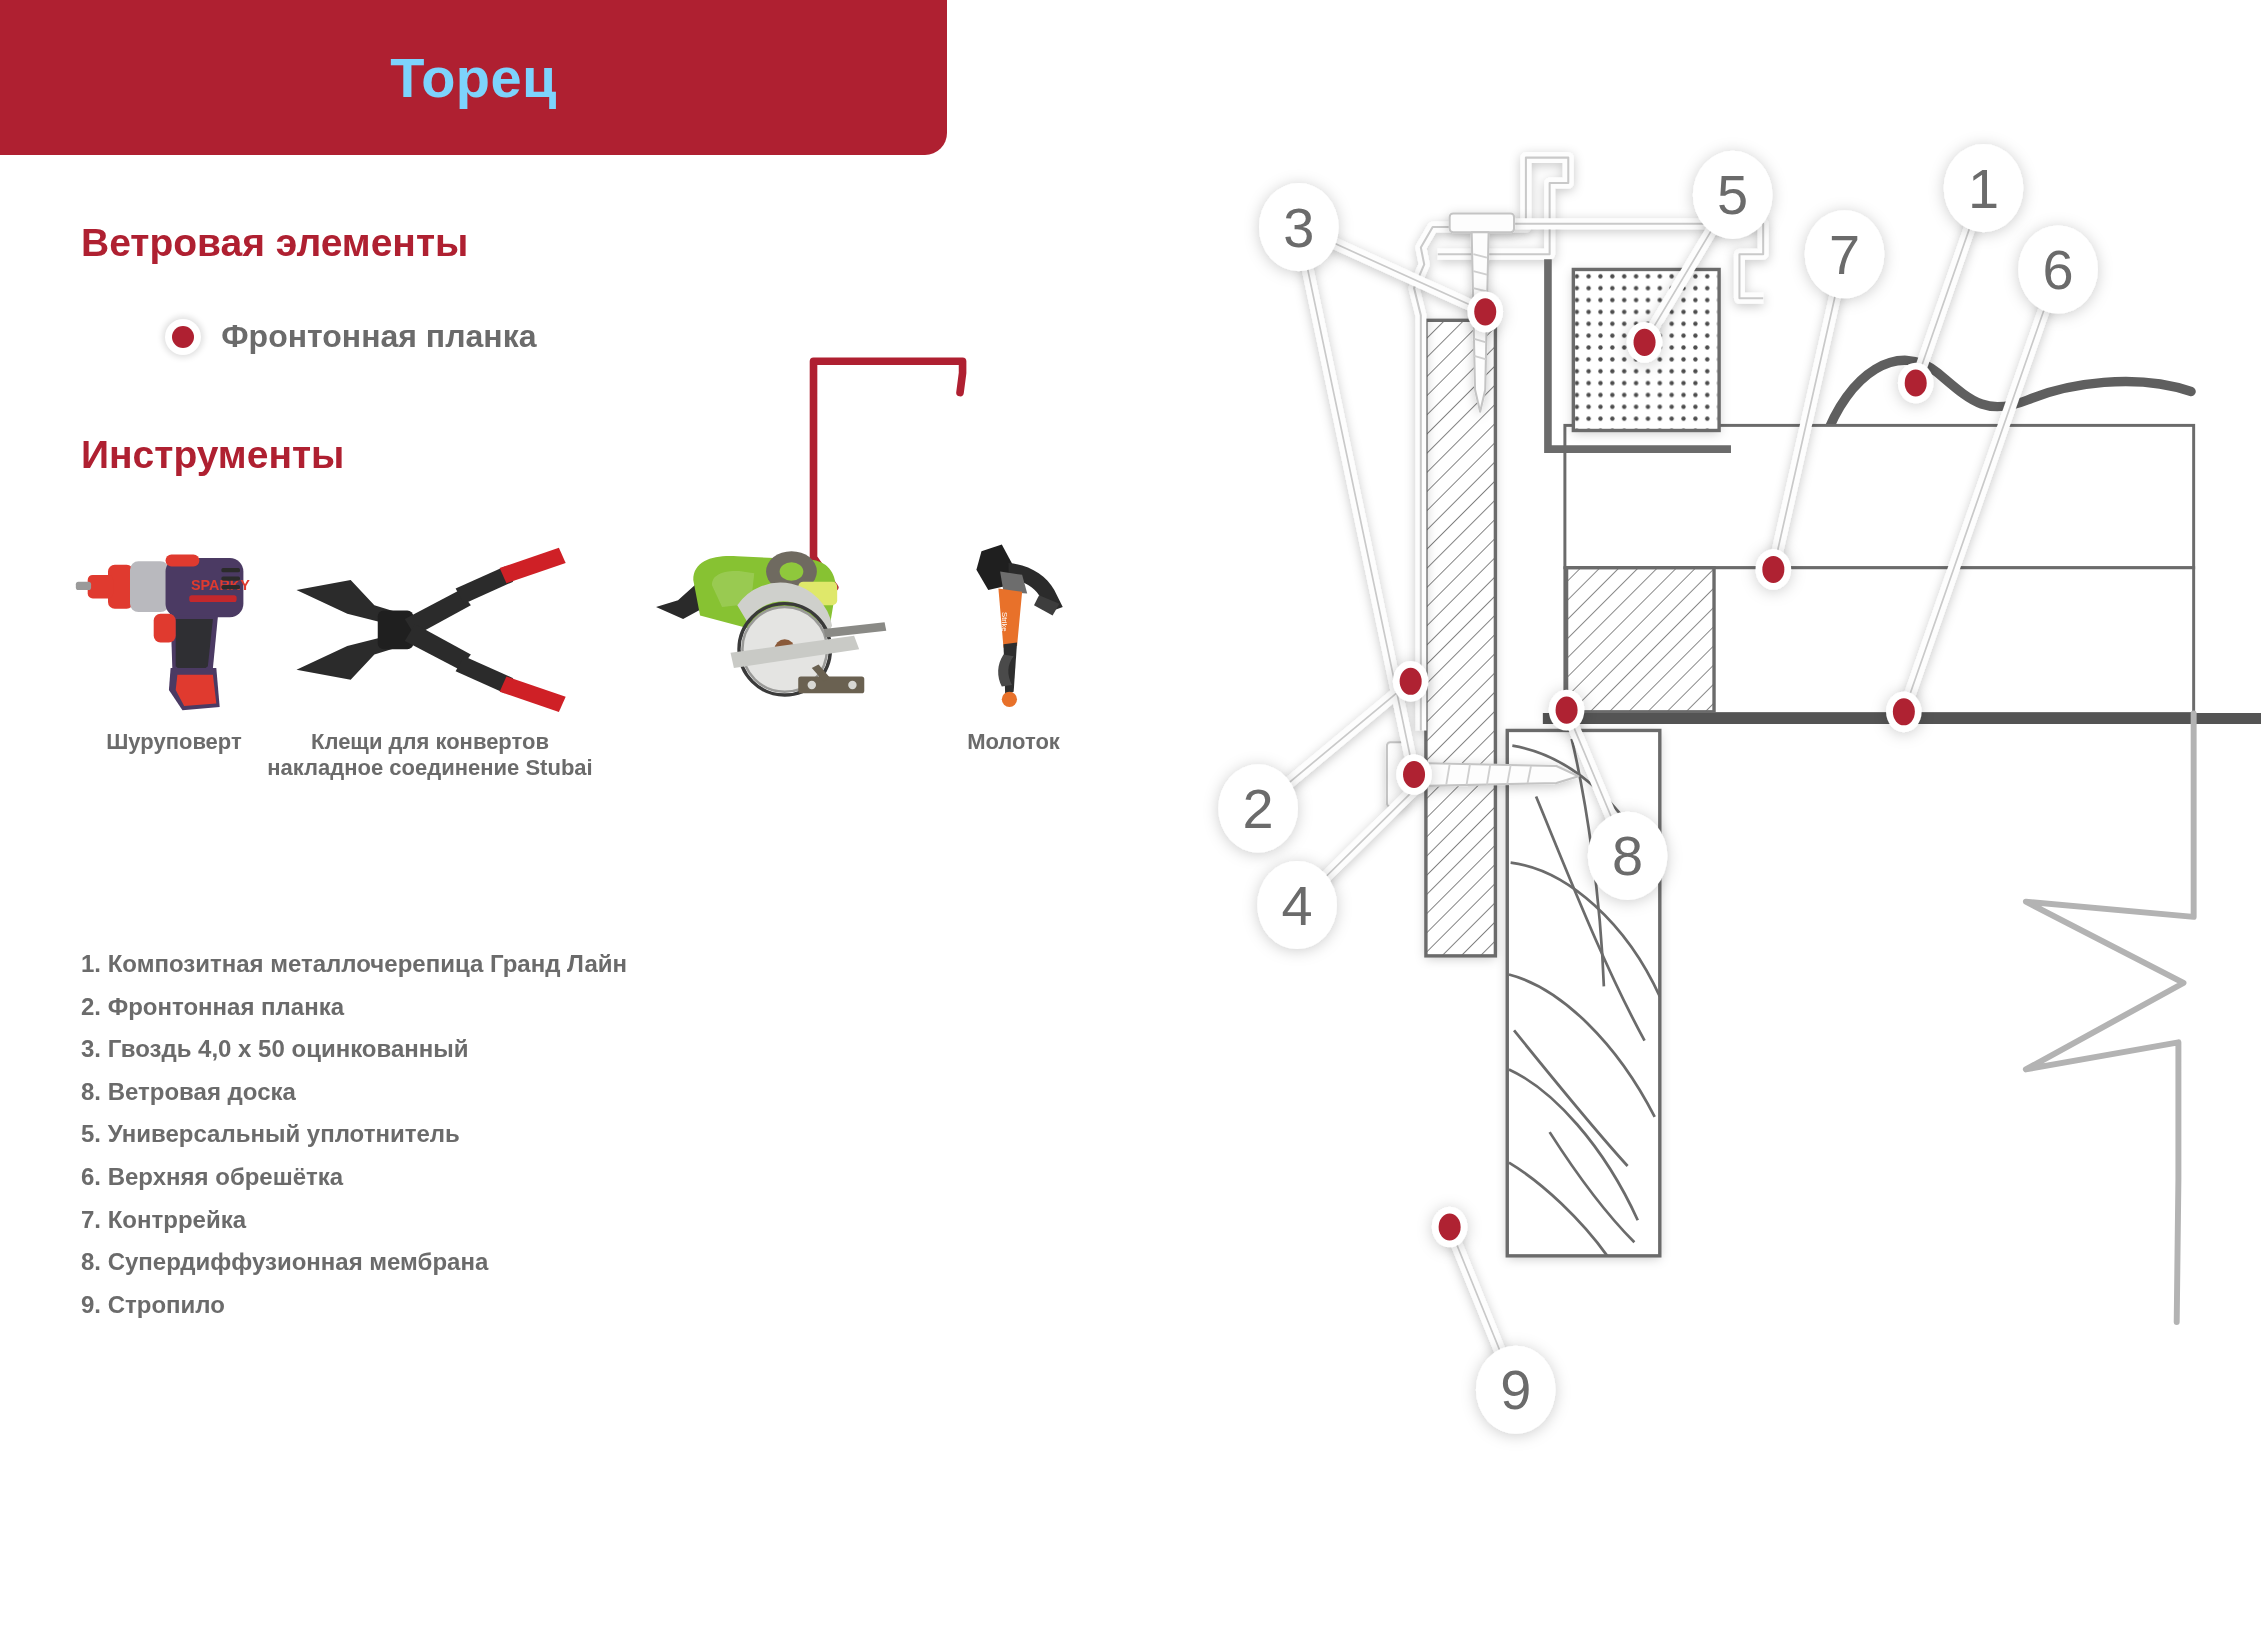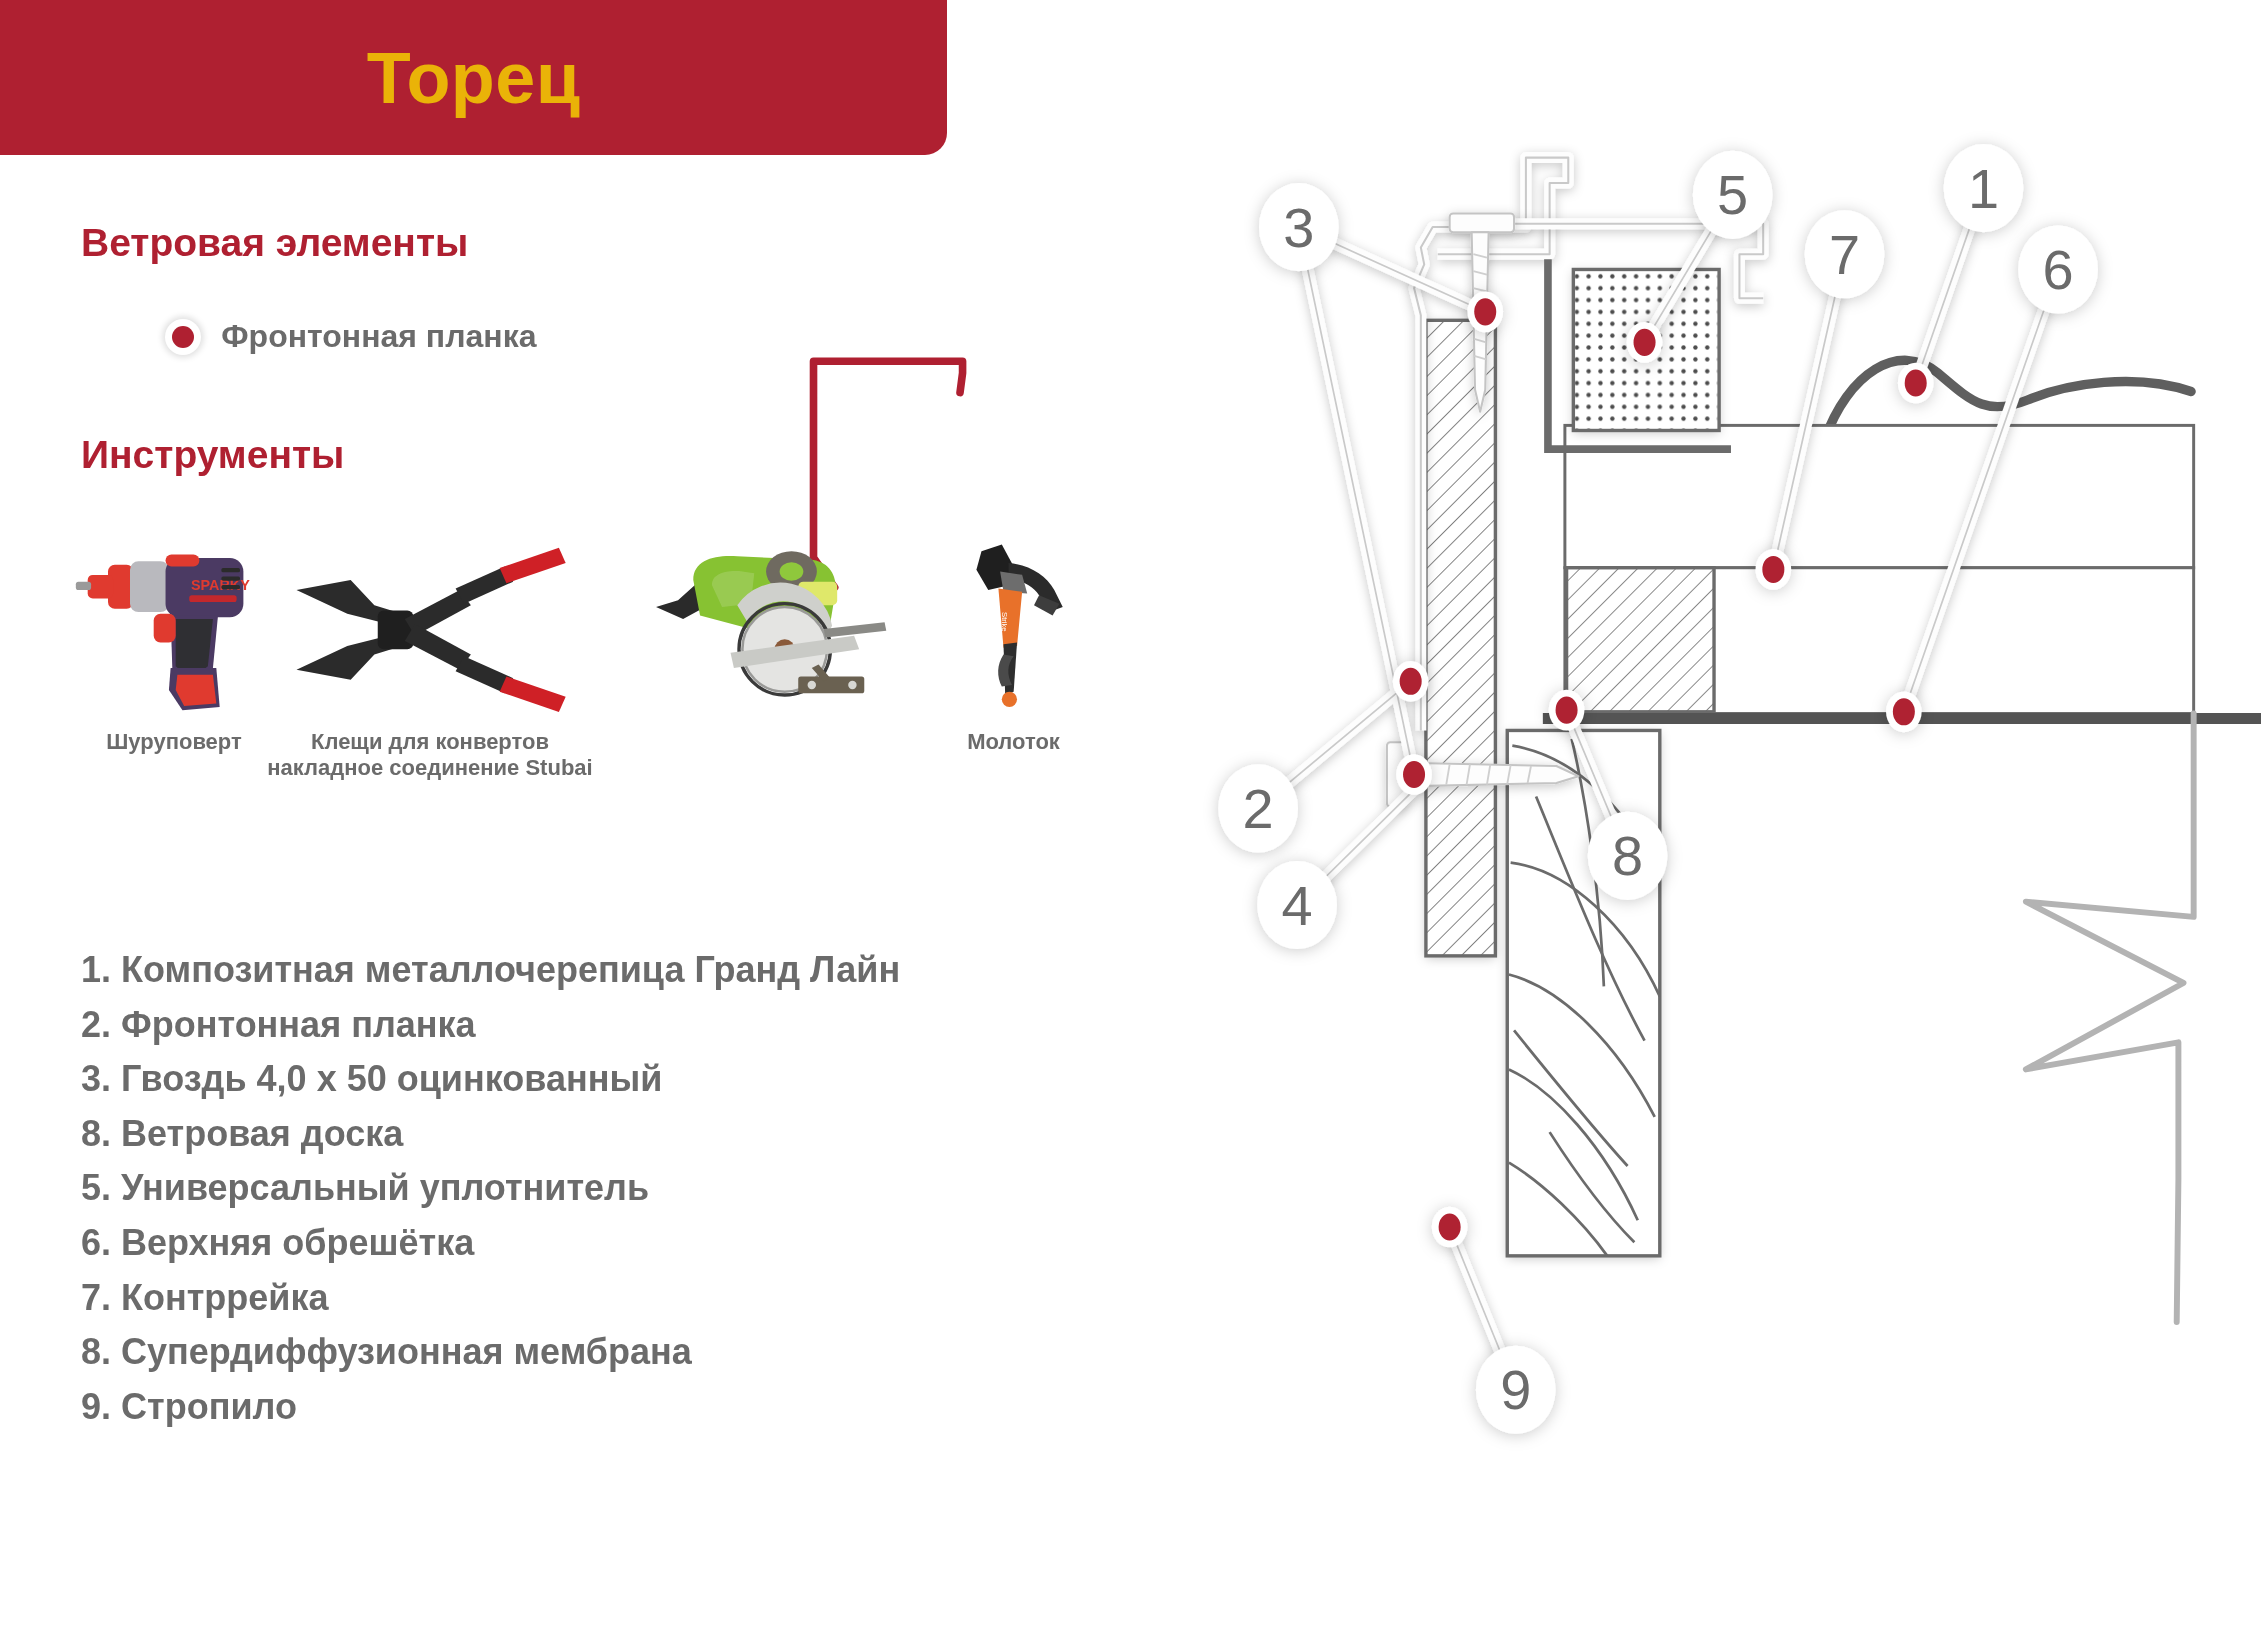--- a/index.html
+++ b/index.html
@@ -12,21 +12,21 @@
   .page{position:absolute;inset:0;background:#fff;}
 
   
   .banner{
     position:absolute;left:0;top:0;width:947px;height:155px;
     background:var(--red,#AF2031);
     border-bottom-right-radius:22px;
     display:flex;align-items:center;justify-content:center;
   }
   .banner-title{
-    color:#eab308;font-size:72px;font-weight:bold;letter-spacing:0.4px;
+    color:#7dd3fc;font-size:56px;font-weight:bold;letter-spacing:0.4px;
     line-height:1;margin:15px;padding:0 17px;white-space:nowrap;
   }
 
   
   .left{position:absolute;left:0;top:155px;width:1178px;height:1472px;}
 
   .sec-title{
     position:absolute;color:#AF2031;font-weight:bold;font-size:39px;
     white-space:nowrap;line-height:1;
   }
@@ -52,21 +52,21 @@
   .tool{position:absolute;top:0;height:182px;}
   .tool svg{display:block;}
   .tool-cap{
     position:absolute;text-align:center;font-size:22px;font-weight:bold;
     color:#6b6b6b;line-height:1.16;
   }
 
   
   .legend{position:absolute;left:81px;top:797px;width:1059px;}
   .legend-item{
-    font-size:36px;font-weight:bold;color:#6b6b6b;line-height:1;
+    font-size:24px;font-weight:bold;color:#6b6b6b;line-height:1;
     margin:0 0 18.6px 0;white-space:nowrap;
   }
 
   
   .drawing{position:absolute;left:1170px;top:0;width:1092px;height:1627px;}
   .drawing svg{display:block;width:100%;height:100%;}
 </style>
 </head>
 <body>
 

